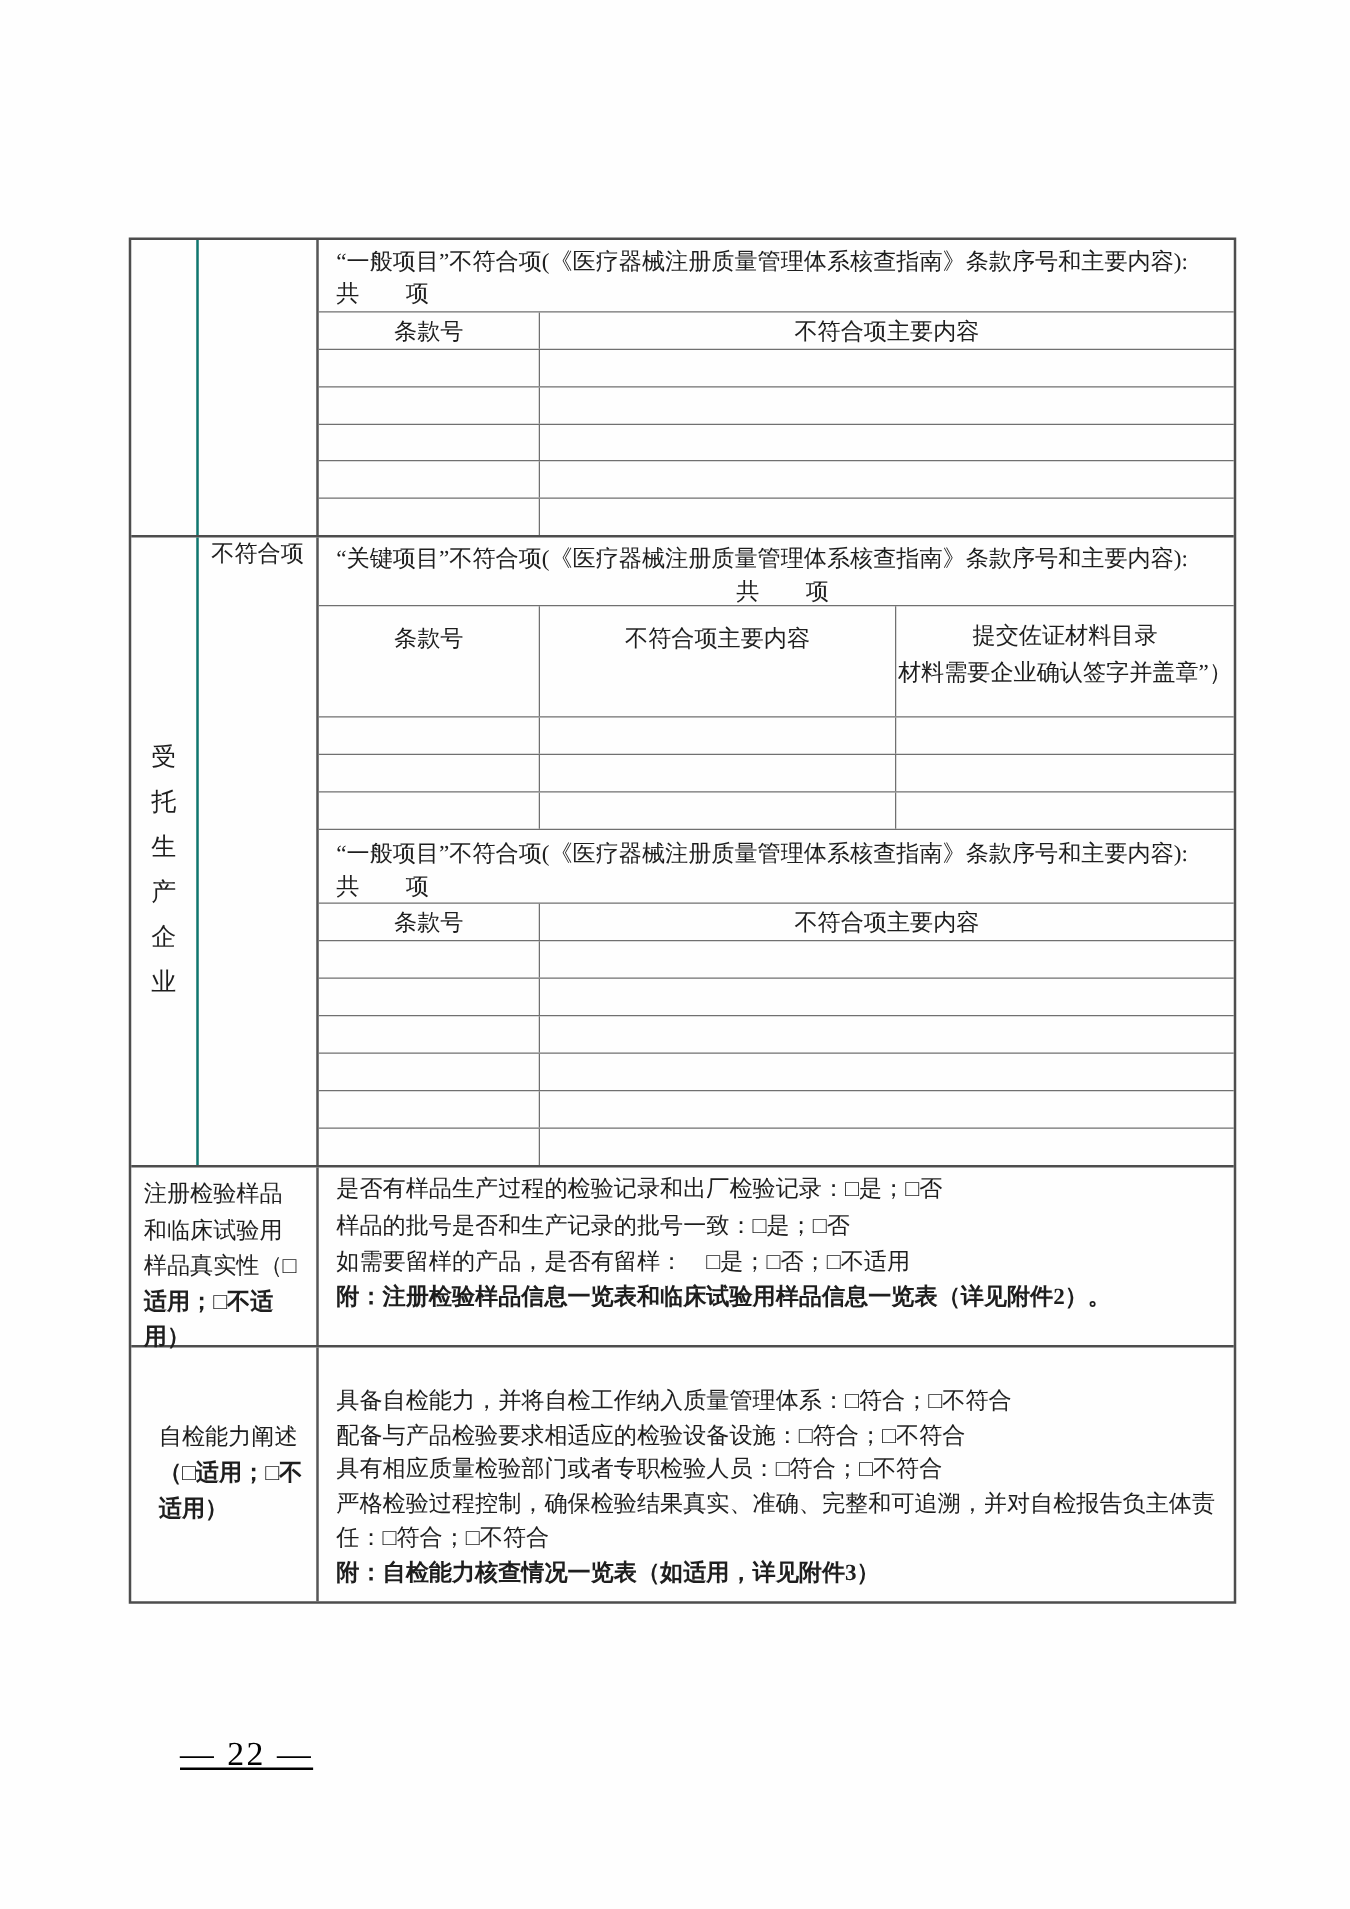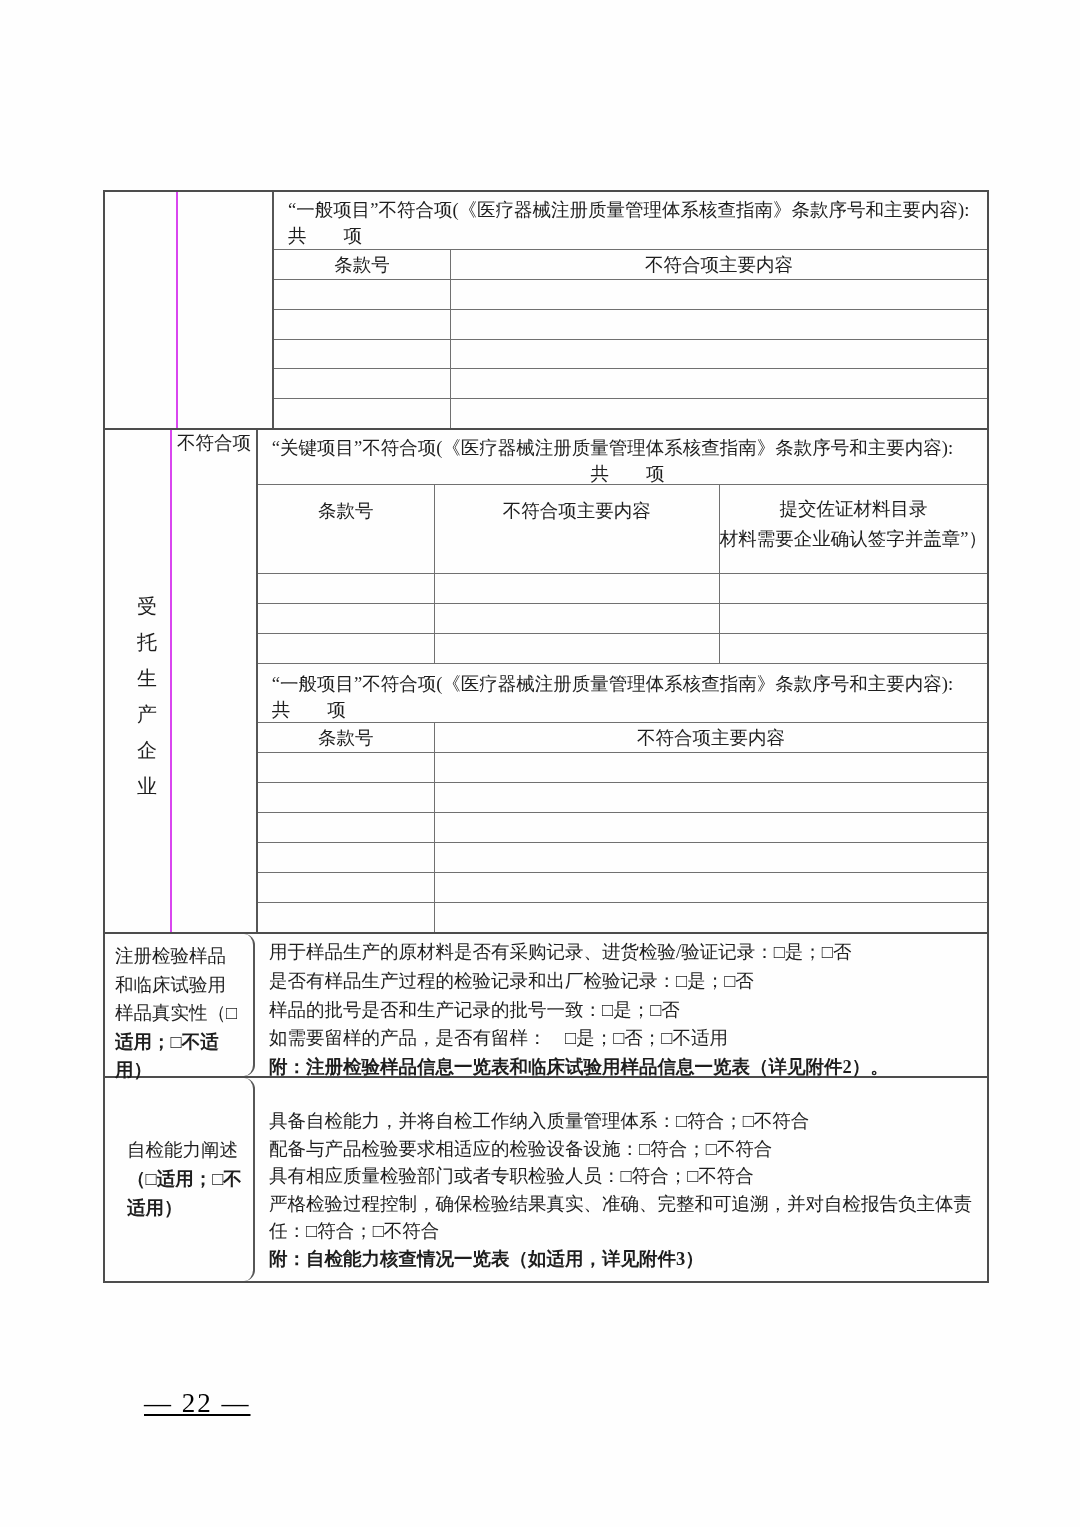--- a/index.html
+++ b/index.html
@@ -7,24 +7,24 @@
   .page {
     position:relative; width:1080px; height:1527px; background:#fefefe;
     color:#1e1e1e; overflow:hidden;
   }
   .doc-table {
     position:absolute; left:103px; top:190px; width:886px; height:1093px;
     border:2px solid #4d4d4d;
   }
   .section { display:flex; width:100%; }
   .section.bb { border-bottom:2px solid #4d4d4d; }
-  .col-narrow { width:54px; border-right:2px solid #d946ef;margin-left:19px; }
+  .col-narrow { width:54px; border-right:2px solid #0f766e; }
   .col-mid { width:96px; border-right:2px solid #565656; }
   .col-main { flex:1; display:flex; flex-direction:column; }
-  .label-cell { width:150px; border-right:2px solid #565656; padding:8px 4px 0 10px;border-radius:11px; }
+  .label-cell { width:150px; border-right:2px solid #565656; padding:8px 4px 0 10px; }
   .content-cell { flex:1; padding:4px 4px 0 14px; }
 
   .txt { font-size:18.5px; line-height:28.8px; white-space:nowrap; }
   .bold { font-weight:bold; }
 
   
   .block-title { padding:5px 4px 0 14px; font-size:18.5px; line-height:26px; white-space:nowrap; }
   .sub-header { display:flex; border-top:1px solid #707070; border-bottom:1px solid #707070; }
   .h-cell { font-size:18.5px; display:flex; align-items:center; justify-content:center; }
   .clause-w { width:177px; border-right:1px solid #707070; }
@@ -185,21 +185,20 @@
 
     <div class="section bb" style="height:144px;">
       <div class="label-cell sec-c-label">
         <div class="txt">注册检验样品</div>
         <div class="txt">和临床试验用</div>
         <div class="txt">样品真实性（□</div>
         <div class="txt bold">适用；□不适</div>
         <div class="txt bold">用）</div>
       </div>
       <div class="content-cell">
-        <div class="txt">用于样品生产的原材料是否有采购记录、进货检验/验证记录：□是；□否</div>
         <div class="txt">是否有样品生产过程的检验记录和出厂检验记录：□是；□否</div>
         <div class="txt">样品的批号是否和生产记录的批号一致：□是；□否</div>
         <div class="txt">如需要留样的产品，是否有留样：　□是；□否；□不适用</div>
         <div class="txt bold">附：注册检验样品信息一览表和临床试验用样品信息一览表（详见附件2）。</div>
       </div>
     </div>
 
     <div class="section" style="height:203px;">
       <div class="label-cell sec-d-label">
         <div class="txt">自检能力阐述</div>

